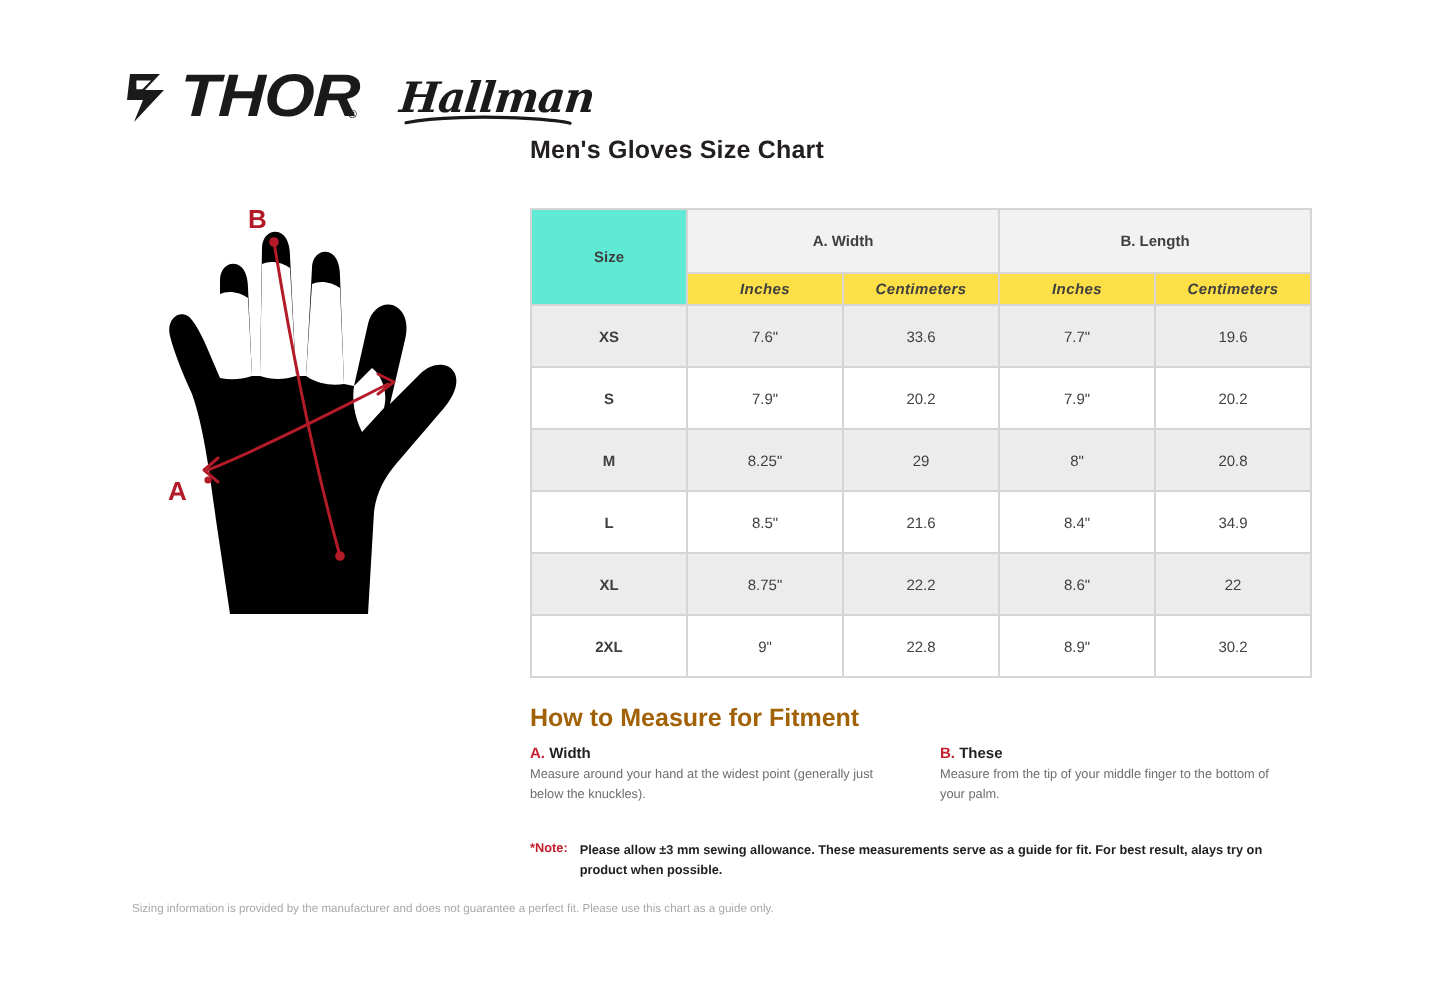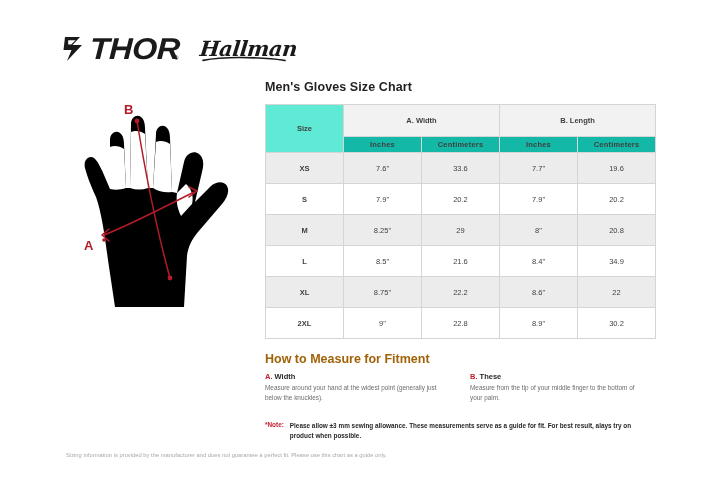--- a/index.html
+++ b/index.html
@@ -83,21 +83,21 @@
     left: 58px;
     top: 92px;
     width: 210px;
     height: 225px;
   }
 
   
   #chart-title {
     position: absolute;
     left: 265px;
-    top: 80px;
+    top: 68px;
     font-size: 12.5px;
     font-weight: bold;
     color: #231f20;
     letter-spacing: 0.1px;
   }
 
   #size-table {
     position: absolute;
     left: 265px;
     top: 104px;
@@ -120,27 +120,28 @@
     font-weight: bold;
     color: #231f20;
   }
   .hdr-size {
     background: #5eead4;
     font-size: 8.5px;
     font-weight: bold;
     color: #231f20;
   }
   .hdr-unit {
-    background: #14b8a6;
+    background: #fde047;
     color: #ffffff;
     font-size: 7px;
     font-weight: bold;
     height: 15px;
     border: 1px solid #111111;
     letter-spacing: 0.2px;
+    font-style: italic;
   }
   .data-row td {
     height: 30px;
   }
   .row-shaded td {
     background: #ececec;
   }
   .row-plain td {
     background: #ffffff;
   }

